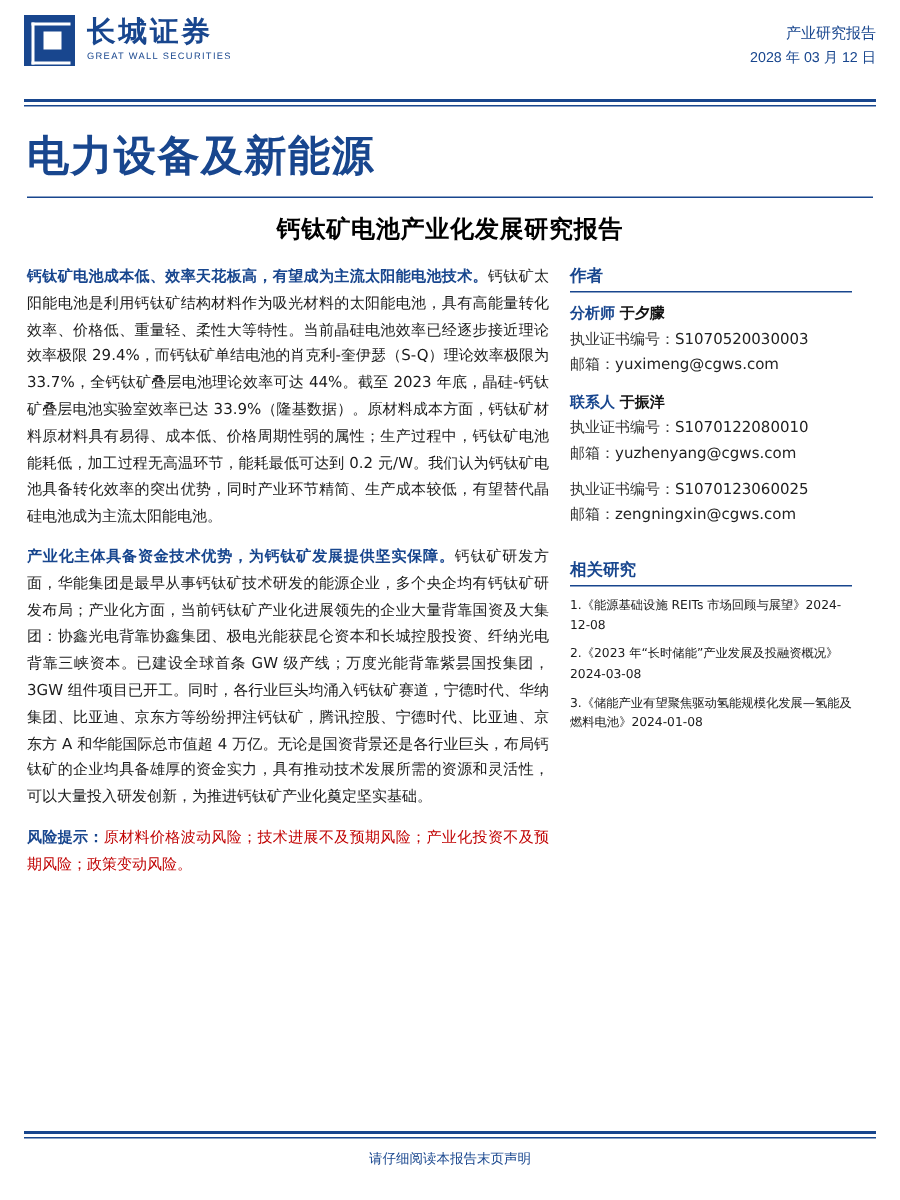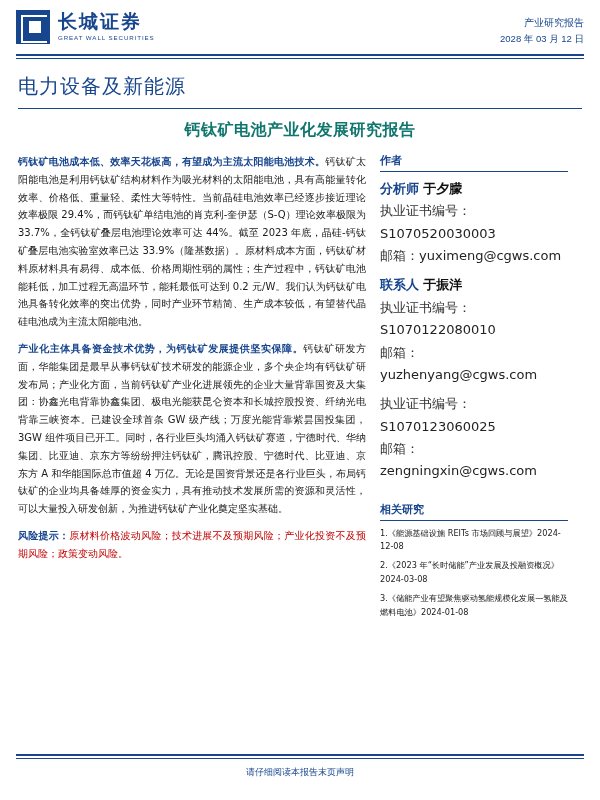--- a/index.html
+++ b/index.html
@@ -8,21 +8,21 @@
     background: #ffffff;
     font-family: "Liberation Sans", sans-serif;
     color: #1a1a1a;
     position: relative;
     overflow: hidden;
   }
   .page { width: 600px; height: 800px; position: relative; }
 
   
   .header {
-    height: 54px;
+    height: 66px;
     padding: 10px 16px 0 16px;
     display: flex;
     align-items: flex-start;
     justify-content: space-between;
   }
   .brand { display: flex; align-items: center; gap: 8px; }
   .brand-mark {
     width: 34px; height: 34px;
     background: #18468e;
     position: relative;
@@ -63,34 +63,34 @@
   .header-rule {
     height: 2px; background: #18468e; margin: 0 16px;
   }
   .header-rule2 {
     height: 1px; background: #18468e; margin: 1.5px 16px 0 16px;
   }
 
   
   .title-block { padding: 14px 18px 0 18px; }
   .main-title {
-    font-size: 20px;
-    font-weight: normal;
+    font-size: 28px;
+    font-weight: bold;
     color: #18468e;
     letter-spacing: 1px;
     font-family: "DejaVu Sans", sans-serif;
   }
   .title-underline {
     height: 1.5px; background: #18468e;
     margin-top: 8px;
   }
   .sub-title {
     font-size: 16px;
     font-weight: bold;
-    color: #0f766e;
+    color: #000000;
     text-align: center;
     margin-top: 11px;
     letter-spacing: 0.5px;
     font-family: "DejaVu Sans", sans-serif;
   }
 
   
   .columns {
     display: flex;
     padding: 12px 18px 0 18px;
@@ -117,21 +117,21 @@
     color: #18468e;
     font-size: 11px;
     font-weight: bold;
     border-bottom: 1.5px solid #18468e;
     padding-bottom: 3px;
     margin-bottom: 6px;
     font-family: "DejaVu Sans", sans-serif;
   }
   .person { margin-bottom: 7px; }
   .person-line {
-    font-size: 13px;
+    font-size: 10px;
     line-height: 1.72;
     color: #222;
     font-family: "DejaVu Sans", sans-serif;
   }
   .person-line .role { color: #18468e; font-weight: bold; }
   .person-line .nm { font-weight: bold; color: #111; }
   .person-line .lbl { color: #333; }
   .panel-gap { height: 12px; }
   .rel-item {
     font-size: 8.2px;

